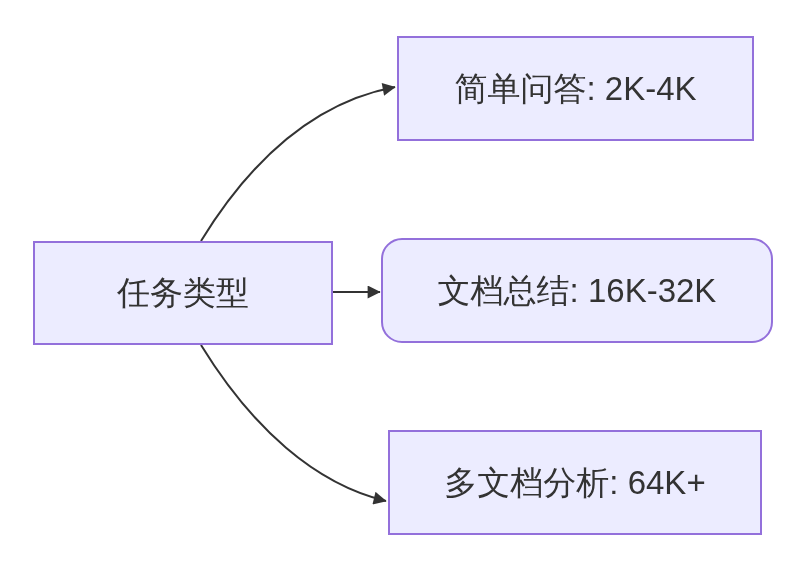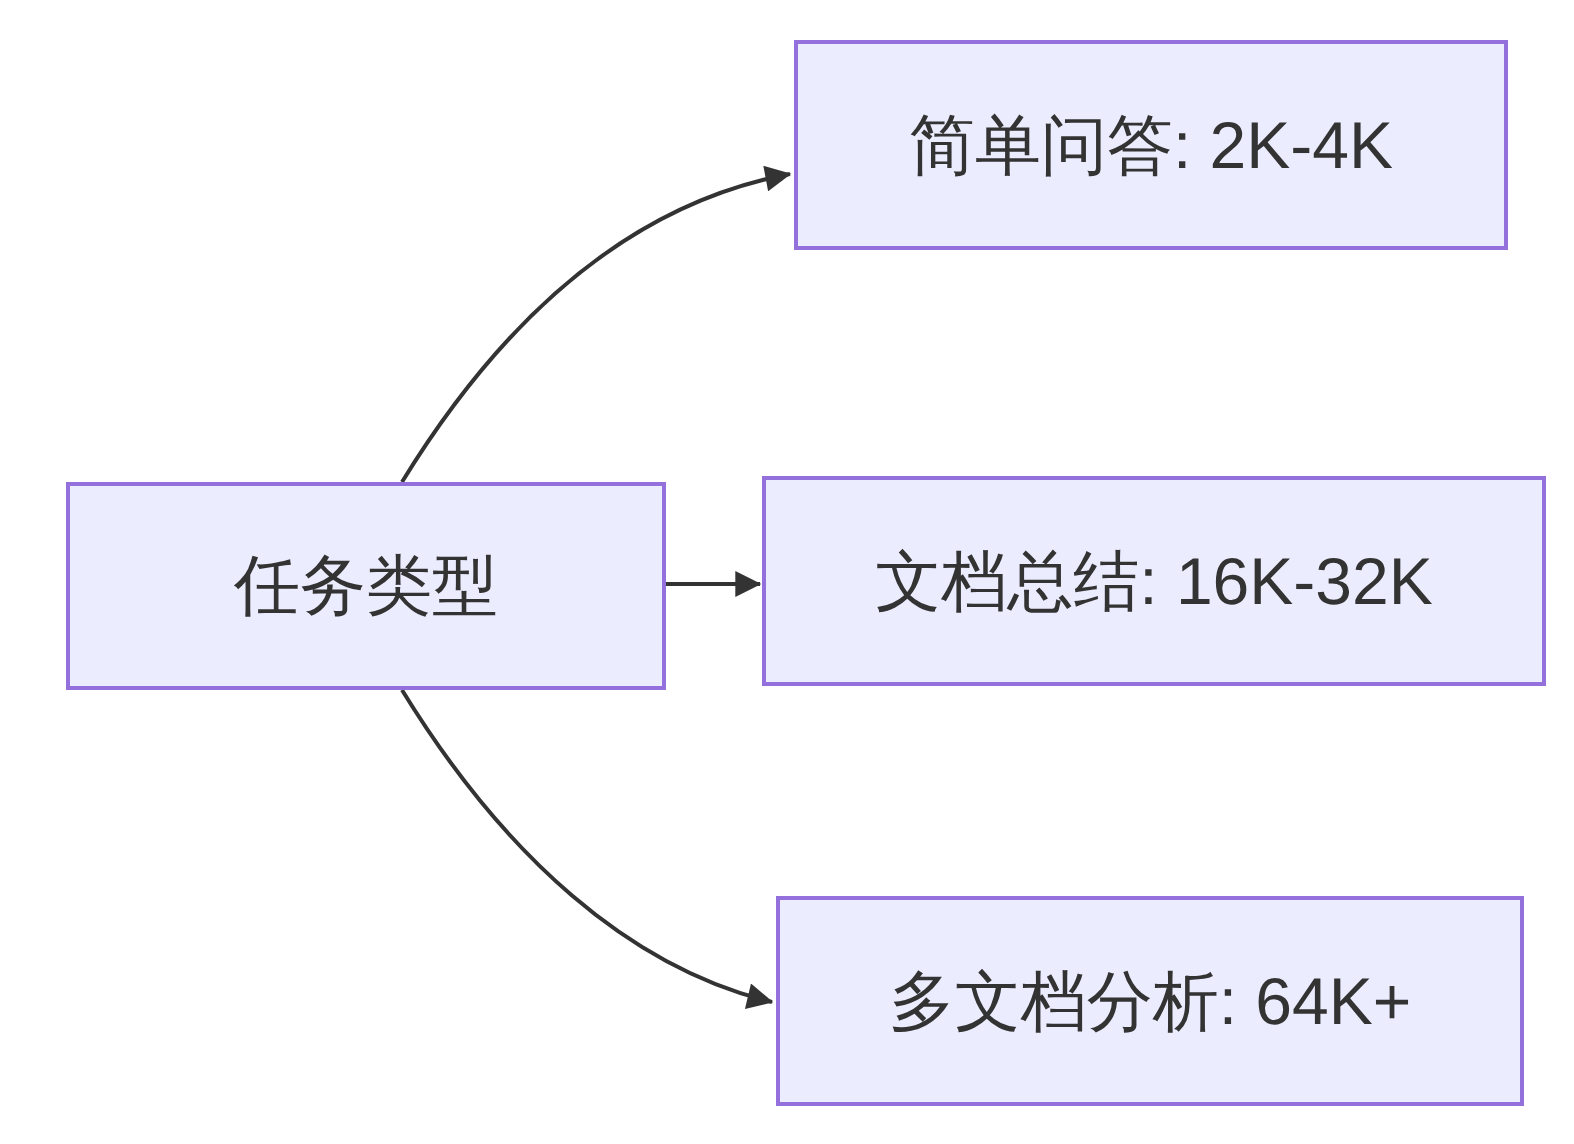--- a/index.html
+++ b/index.html
@@ -29,23 +29,23 @@
     display: flex;
     align-items: center;
     justify-content: center;
     color: var(--text);
     font-size: 33px;
     line-height: 1.2;
     white-space: nowrap;
     text-align: center;
   }
   .node-root    { left: 33px;  top: 241px; width: 300px; height: 104px; }
-  .node-top     { left: 397px; top: 20px;  width: 357px; height: 105px; }
-  .node-middle  { left: 381px; top: 238px; width: 392px; height: 105px; }
-  .node-bottom  { left: 388px; top: 448px; width: 374px; height: 105px; }
+  .node-top     { left: 397px; top: 36px;  width: 357px; height: 105px; }
+  .node-middle  { left: 381px; top: 238px; width: 392px; height: 105px; border-radius: 21px; }
+  .node-bottom  { left: 388px; top: 430px; width: 374px; height: 105px; }
 </style>
 </head>
 <body>
 
 <div class="canvas">
 
   <svg class="edges" viewBox="0 0 787 572" aria-hidden="true">
     <defs>
       <marker id="arrow" viewBox="0 0 10 10" refX="9.5" refY="5" markerUnits="userSpaceOnUse" markerWidth="14" markerHeight="13" orient="auto">
         <path class="arrowhead" d="M0,0 L10,5 L0,10 Z"></path>

